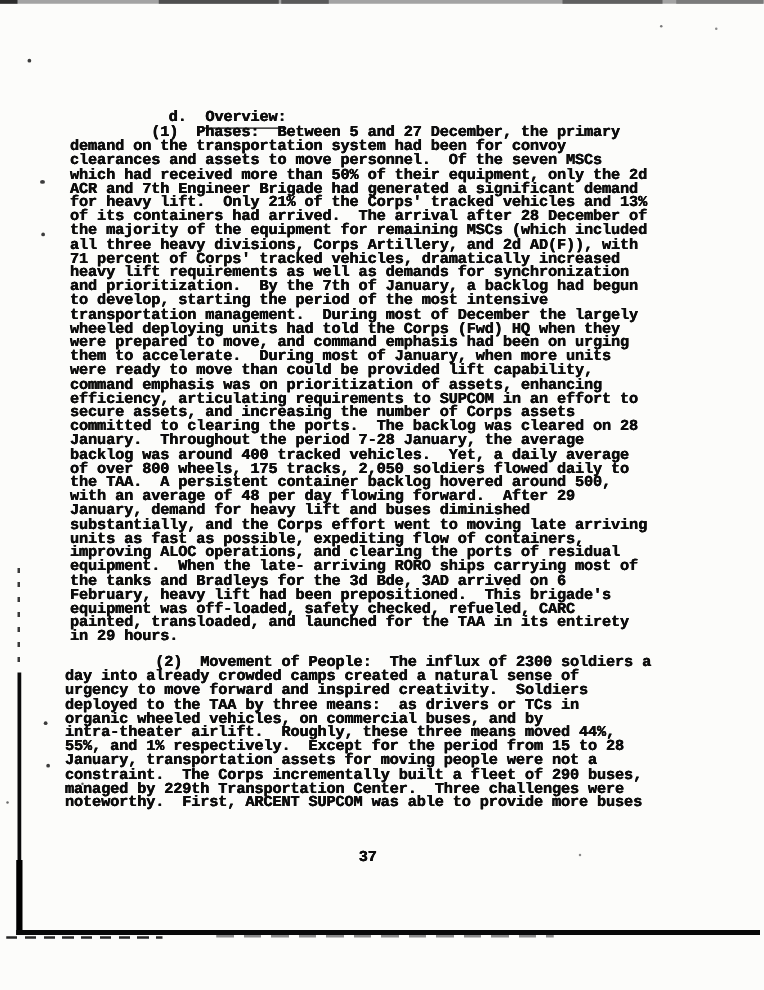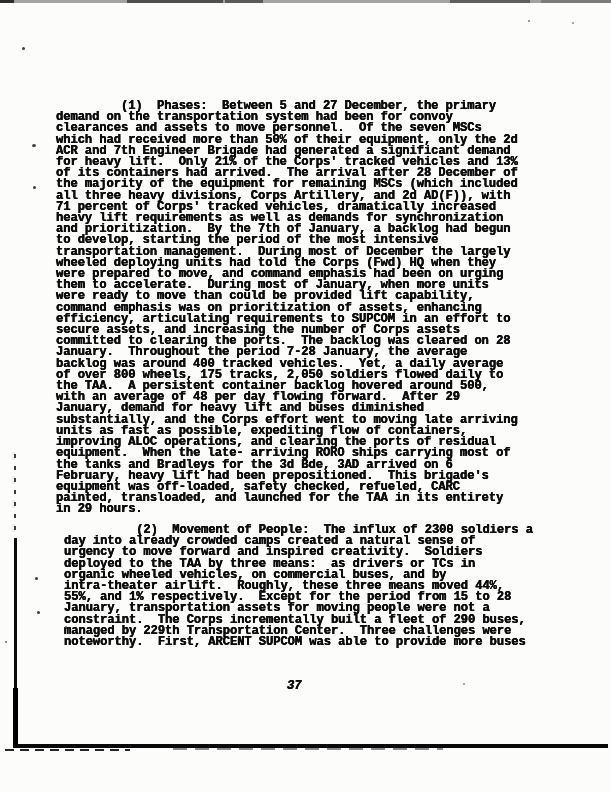--- a/index.html
+++ b/index.html
@@ -24,22 +24,22 @@
     line-height: 11.2px;
     letter-spacing: -0.1px;
     white-space: pre;
     color: var(--ink, #0d0d0d);
     text-shadow: 0.25px 0 0 currentColor, -0.15px 0 0 currentColor;
   }
   .heading { left: 106px; top: 78px; }
   .heading .hlabel { margin-right: 15px; }
   .heading .htitle { border-bottom: 1.6px solid currentColor; padding-bottom: 0.5px; }
   .para-1 { left: 56px; top: 101px; }
-  .para-2 { left: 64px; top: 525px; }
-  .pagenum { left: 287px; top: 681px; font-style: italic; }
+  .para-2 { left: 52px; top: 525px; }
+  .pagenum { left: 287px; top: 681px; }
 
   
   .scan-top {
     position: absolute; top: 0; left: 0;
     width: 611px; height: 3px; background: #a3a3a3;
   }
   .scan-top .seg { position: absolute; top: 0; height: 3px; }
   .seg-a { left: 0;    width: 14px; background: #2c2c2c; }
   .seg-b { left: 127px; width: 96px; background: #4f4f4f; }
   .seg-c { left: 225px; width: 38px; background: #5a5a5a; }
@@ -93,20 +93,23 @@
 <div class="sheet">
 
   <div class="scan-top">
     <div class="seg seg-a"></div>
     <div class="seg seg-b"></div>
     <div class="seg seg-c"></div>
     <div class="seg seg-d"></div>
     <div class="seg seg-e"></div>
   </div>
 
+  <div class="typed heading">
+    <span class="hlabel">d.</span><span class="htitle">Overview:</span>
+  </div>
 
   <div class="typed para-1">         (1)  Phases:  Between 5 and 27 December, the primary
 demand on the transportation system had been for convoy
 clearances and assets to move personnel.  Of the seven MSCs
 which had received more than 50% of their equipment, only the 2d
 ACR and 7th Engineer Brigade had generated a significant demand
 for heavy lift.  Only 21% of the Corps' tracked vehicles and 13%
 of its containers had arrived.  The arrival after 28 December of
 the majority of the equipment for remaining MSCs (which included
 all three heavy divisions, Corps Artillery, and 2d AD(F)), with

